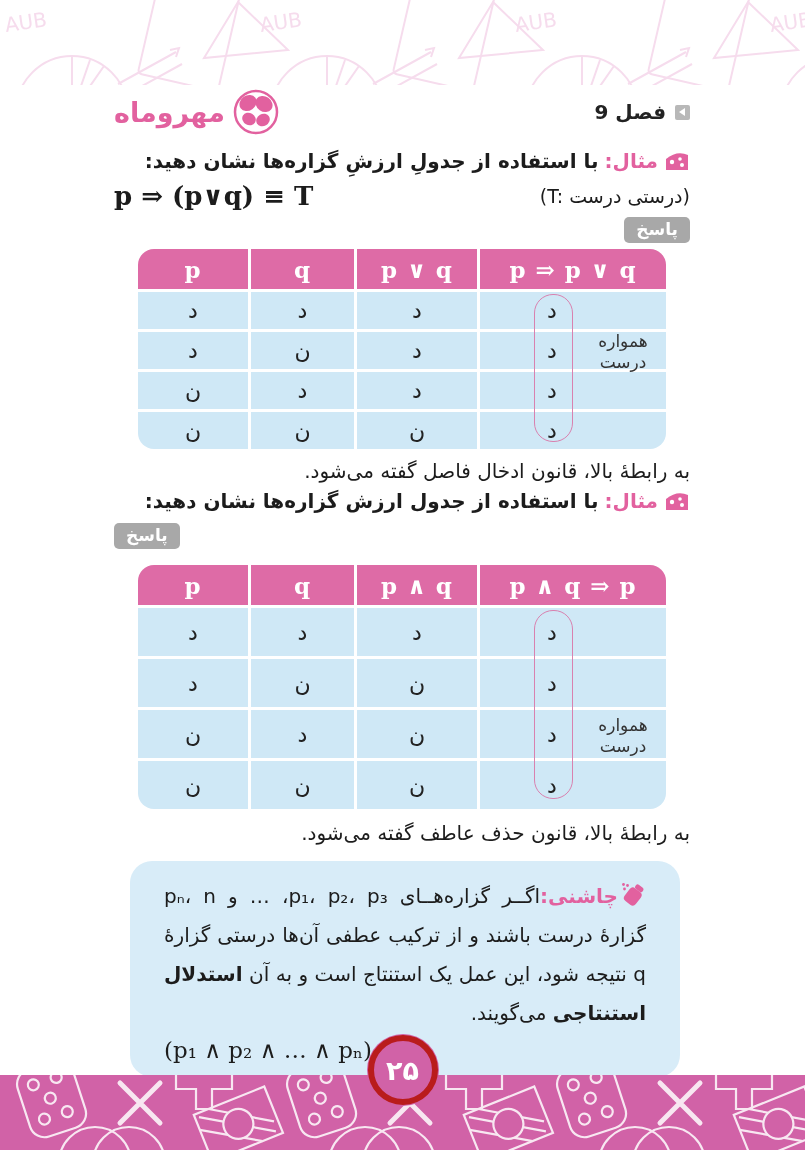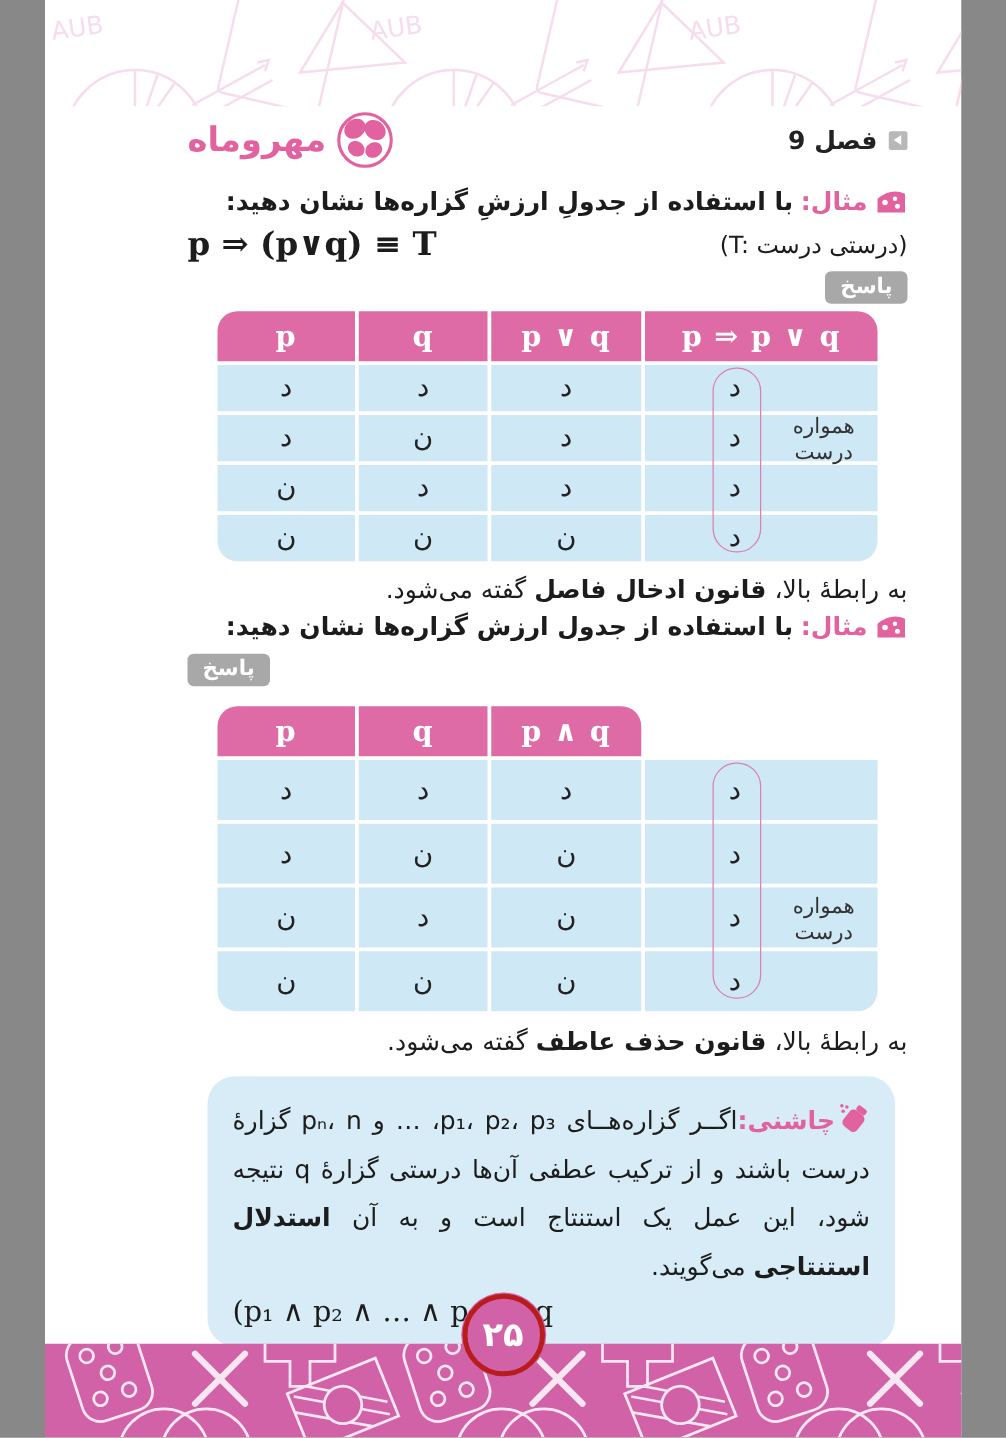--- a/index.html
+++ b/index.html
@@ -1,23 +1,23 @@
 <!DOCTYPE html>
 <html lang="fa"><head>
 <meta charset="utf-8">
 <style>
   html,body{margin:0;padding:0;background:#888;}
-  .page{position:relative;width:733px;height:1150px;background:#ffffff;overflow:hidden;
+  .page{position:relative;width:805px;height:1150px;background:#ffffff;overflow:hidden;
         font-family:"DejaVu Sans",sans-serif;color:#1c1c1c;margin:0 auto;}
   
   .band-top{position:absolute;top:0;left:0;width:805px;height:85px;}
   .band-bottom{position:absolute;left:0;bottom:0;width:805px;height:75px;background:#d162a7;}
   .band-bottom svg{position:absolute;top:0;left:0;}
   .page-badge{position:absolute;left:50%;top:1035px;transform:translateX(-50%);
-      width:58px;height:58px;background:#d162a7;border:4px solid #b91c1c;border-radius:50%;
+      width:58px;height:58px;background:#d162a7;border:6px solid #b91c1c;border-radius:50%;
       box-shadow:0 0 0 1px #d162a7;display:flex;align-items:center;justify-content:center;
       color:#fff;font-size:27px;font-weight:bold;z-index:5;}
   
   .content{position:absolute;top:85px;left:114px;width:576px;}
   
   .hdr{height:54px;display:flex;justify-content:space-between;align-items:center;}
   .logo{display:flex;direction:rtl;align-items:center;gap:8px;}
   .logo-text{color:#e2619f;font-size:27px;font-weight:bold;}
   .title-group{display:flex;direction:rtl;align-items:center;gap:9px;font-size:20px;font-weight:bold;color:#222;}
   .sq-icon{width:15px;height:15px;background:#b8b8b8;border-radius:2px;display:inline-flex;
@@ -52,24 +52,24 @@
   .td.c3 span{position:relative;left:-21px;}
   .stadium{position:absolute;left:396px;width:37px;border:1.5px solid #d981af;border-radius:19px;}
   .t1w .stadium{top:45px;height:146px;}
   .t2w .stadium{top:45px;height:187px;}
   .annot{position:absolute;right:12px;width:62px;font-size:17px;line-height:1.25;color:#333;
       text-align:center;direction:rtl;}
   .t1w .annot{top:82px;}
   .t2w .annot{top:150px;}
   
   .cap{direction:rtl;font-size:20px;margin-top:10px;}
-  .cap b{font-weight:bold;}
+  .cap b{font-weight:normal;}
   .cap2{margin-top:12px;}
   
-  .tipbox{margin:16px 10px 0 16px;background:#d8ecf8;border-radius:22px;padding:16px 20px 14px;}
+  .tipbox{margin:16px 10px 0 16px;background:#d8ecf8;border-radius:22px;padding:16px 34px 14px;}
   .tip-text{direction:rtl;text-align:justify;font-size:20px;line-height:1.95;margin:0;}
   .tip-label{color:#e2619f;font-weight:bold;}
   .tip-text b{font-weight:bold;}
   .tip-formula{direction:ltr;text-align:left;font-family:"DejaVu Serif",serif;font-size:23px;margin-top:4px;}
   .inline-icon{display:inline-block;vertical-align:-5px;margin-left:4px;}
 </style>
 </head>
 <body>
 
 <div class="page">
@@ -194,20 +194,21 @@
     <div class="frow">
       <span class="badge">پاسخ</span>
     </div>
 
     <div class="twrap t2w" style="margin-top:8px;">
       <div class="ttable t2">
         <div class="thead">
           <div class="th">p</div>
           <div class="th">q</div>
           <div class="th">p ∧ q</div>
+          <div class="th">p ∧ q ⇒ p</div>
         </div>
         <div class="trow">
           <div class="td">د</div>
           <div class="td">د</div>
           <div class="td">د</div>
           <div class="td c3">
               <span>د</span>
             </div>
         </div>
         <div class="trow">

